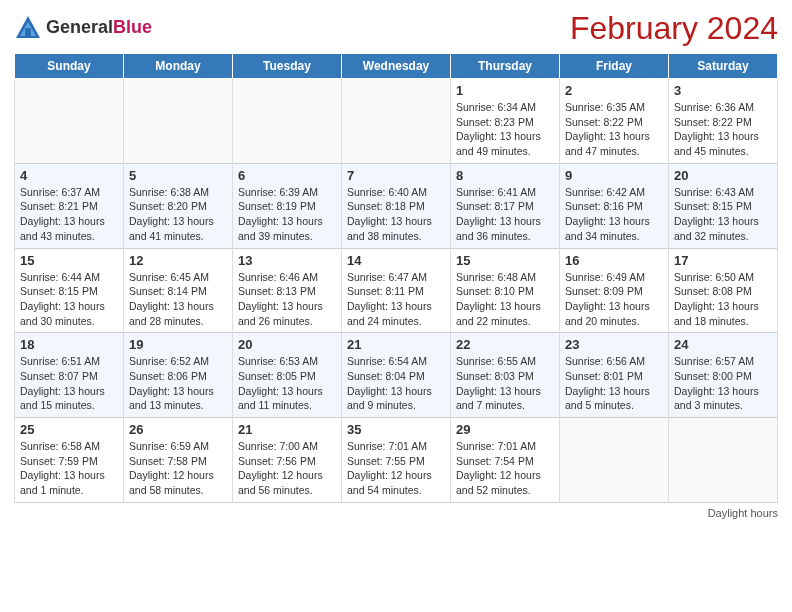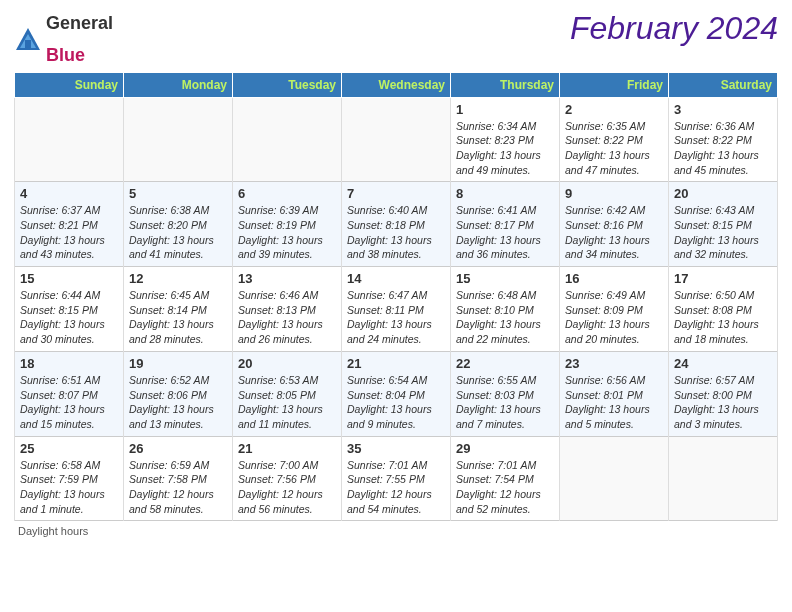--- a/index.html
+++ b/index.html
@@ -21,23 +21,22 @@
       align-items: flex-start;
       margin-bottom: 6px;
     }
     .logo {
       display: flex;
       align-items: center;
       margin-top: 4px;
     }
     .logo-text {
       display: flex;
-      flex-direction: column;
+      flex-direction: row;
       line-height: 1.1;
-      gap: 12px;
     }
     .logo-general {
       font-size: 18px;
       font-weight: bold;
       color: #333;
     }
     .logo-blue {
       font-size: 18px;
       font-weight: bold;
       color: #be185d;
@@ -46,36 +45,35 @@
       width: 28px;
       height: 28px;
       margin-right: 4px;
     }
     .title-block {
       text-align: right;
     }
     .main-title {
       font-size: 32px;
       font-weight: normal;
-      color: #4c1d95;
-      font-style: italic;
+      color: #b91c1c;
     }
     .subtitle {
       font-size: 15px;
       color: #333;
     }
     table {
       width: 100%;
       border-collapse: collapse;
       font-size: 11px;
     }
     thead tr th {
       background-color: #3579b8;
-      color: #bef264;
-      text-align: right;
+      color: #ffffff;
+      text-align: center;
       padding: 5px 5px;
       font-size: 12px;
       font-weight: bold;
       border: 1px solid #fff;
     }
     tbody tr {
       border-bottom: 1px solid #ccc;
     }
     tbody tr td {
       vertical-align: top;
@@ -90,36 +88,35 @@
       font-size: 13px;
       font-weight: bold;
       color: #333;
       display: block;
       margin-bottom: 2px;
     }
     .day-info {
       color: #333;
       font-size: 10.5px;
       line-height: 1.4;
-      font-style: italic;
     }
     .empty-cell {
       background: #f9f9f9;
     }
     tbody tr:nth-child(odd) {
       background-color: #fff;
     }
     tbody tr:nth-child(even) {
       background-color: #f2f7fd;
     }
     .footer {
       margin-top: 4px;
       font-size: 11px;
       color: #555;
-      text-align: left;
+      text-align: right;
       padding-left: 4px;
     }
   </style>
 </head>
 <body>
 
 <div class="page">
   <div class="header">
     <div class="logo">
       <svg class="logo-icon" viewBox="0 0 28 28">

